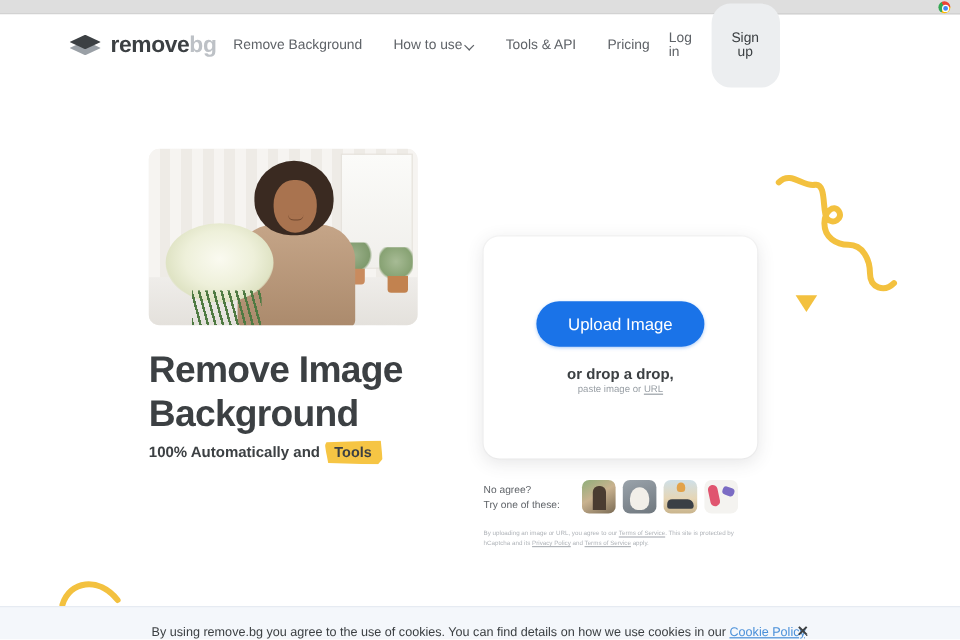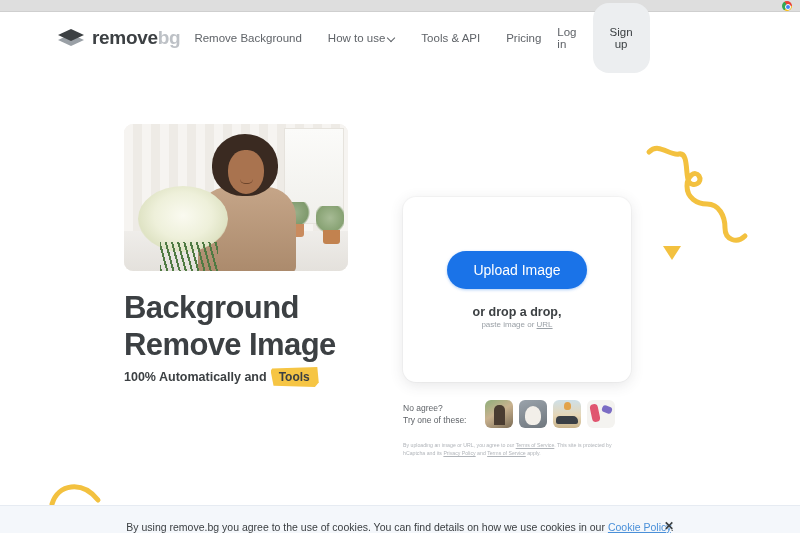--- a/index.html
+++ b/index.html
@@ -253,22 +253,22 @@
       <div class="ph-pot2"></div>
     <div class="ph-body"></div>
     <div class="ph-hair"></div>
     <div class="ph-face"></div>
     <div class="ph-smile"></div>
     <div class="ph-bouquet"></div>
     <div class="ph-stems"></div>
   </div>
 
   <div class="headline">
+    <div>Remove Image</div>
     <div>Background</div>
-    <div>Remove Image</div>
   </div>
   <div class="subline">
     <span>100% Automatically and</span>
     <span class="free-badge">Tools</span>
   </div>
 
   <div class="upload-card">
     <button class="upload-btn">Upload Image</button>
     <div class="drop-text">or drop a drop,</div>
     <div class="paste-text">

